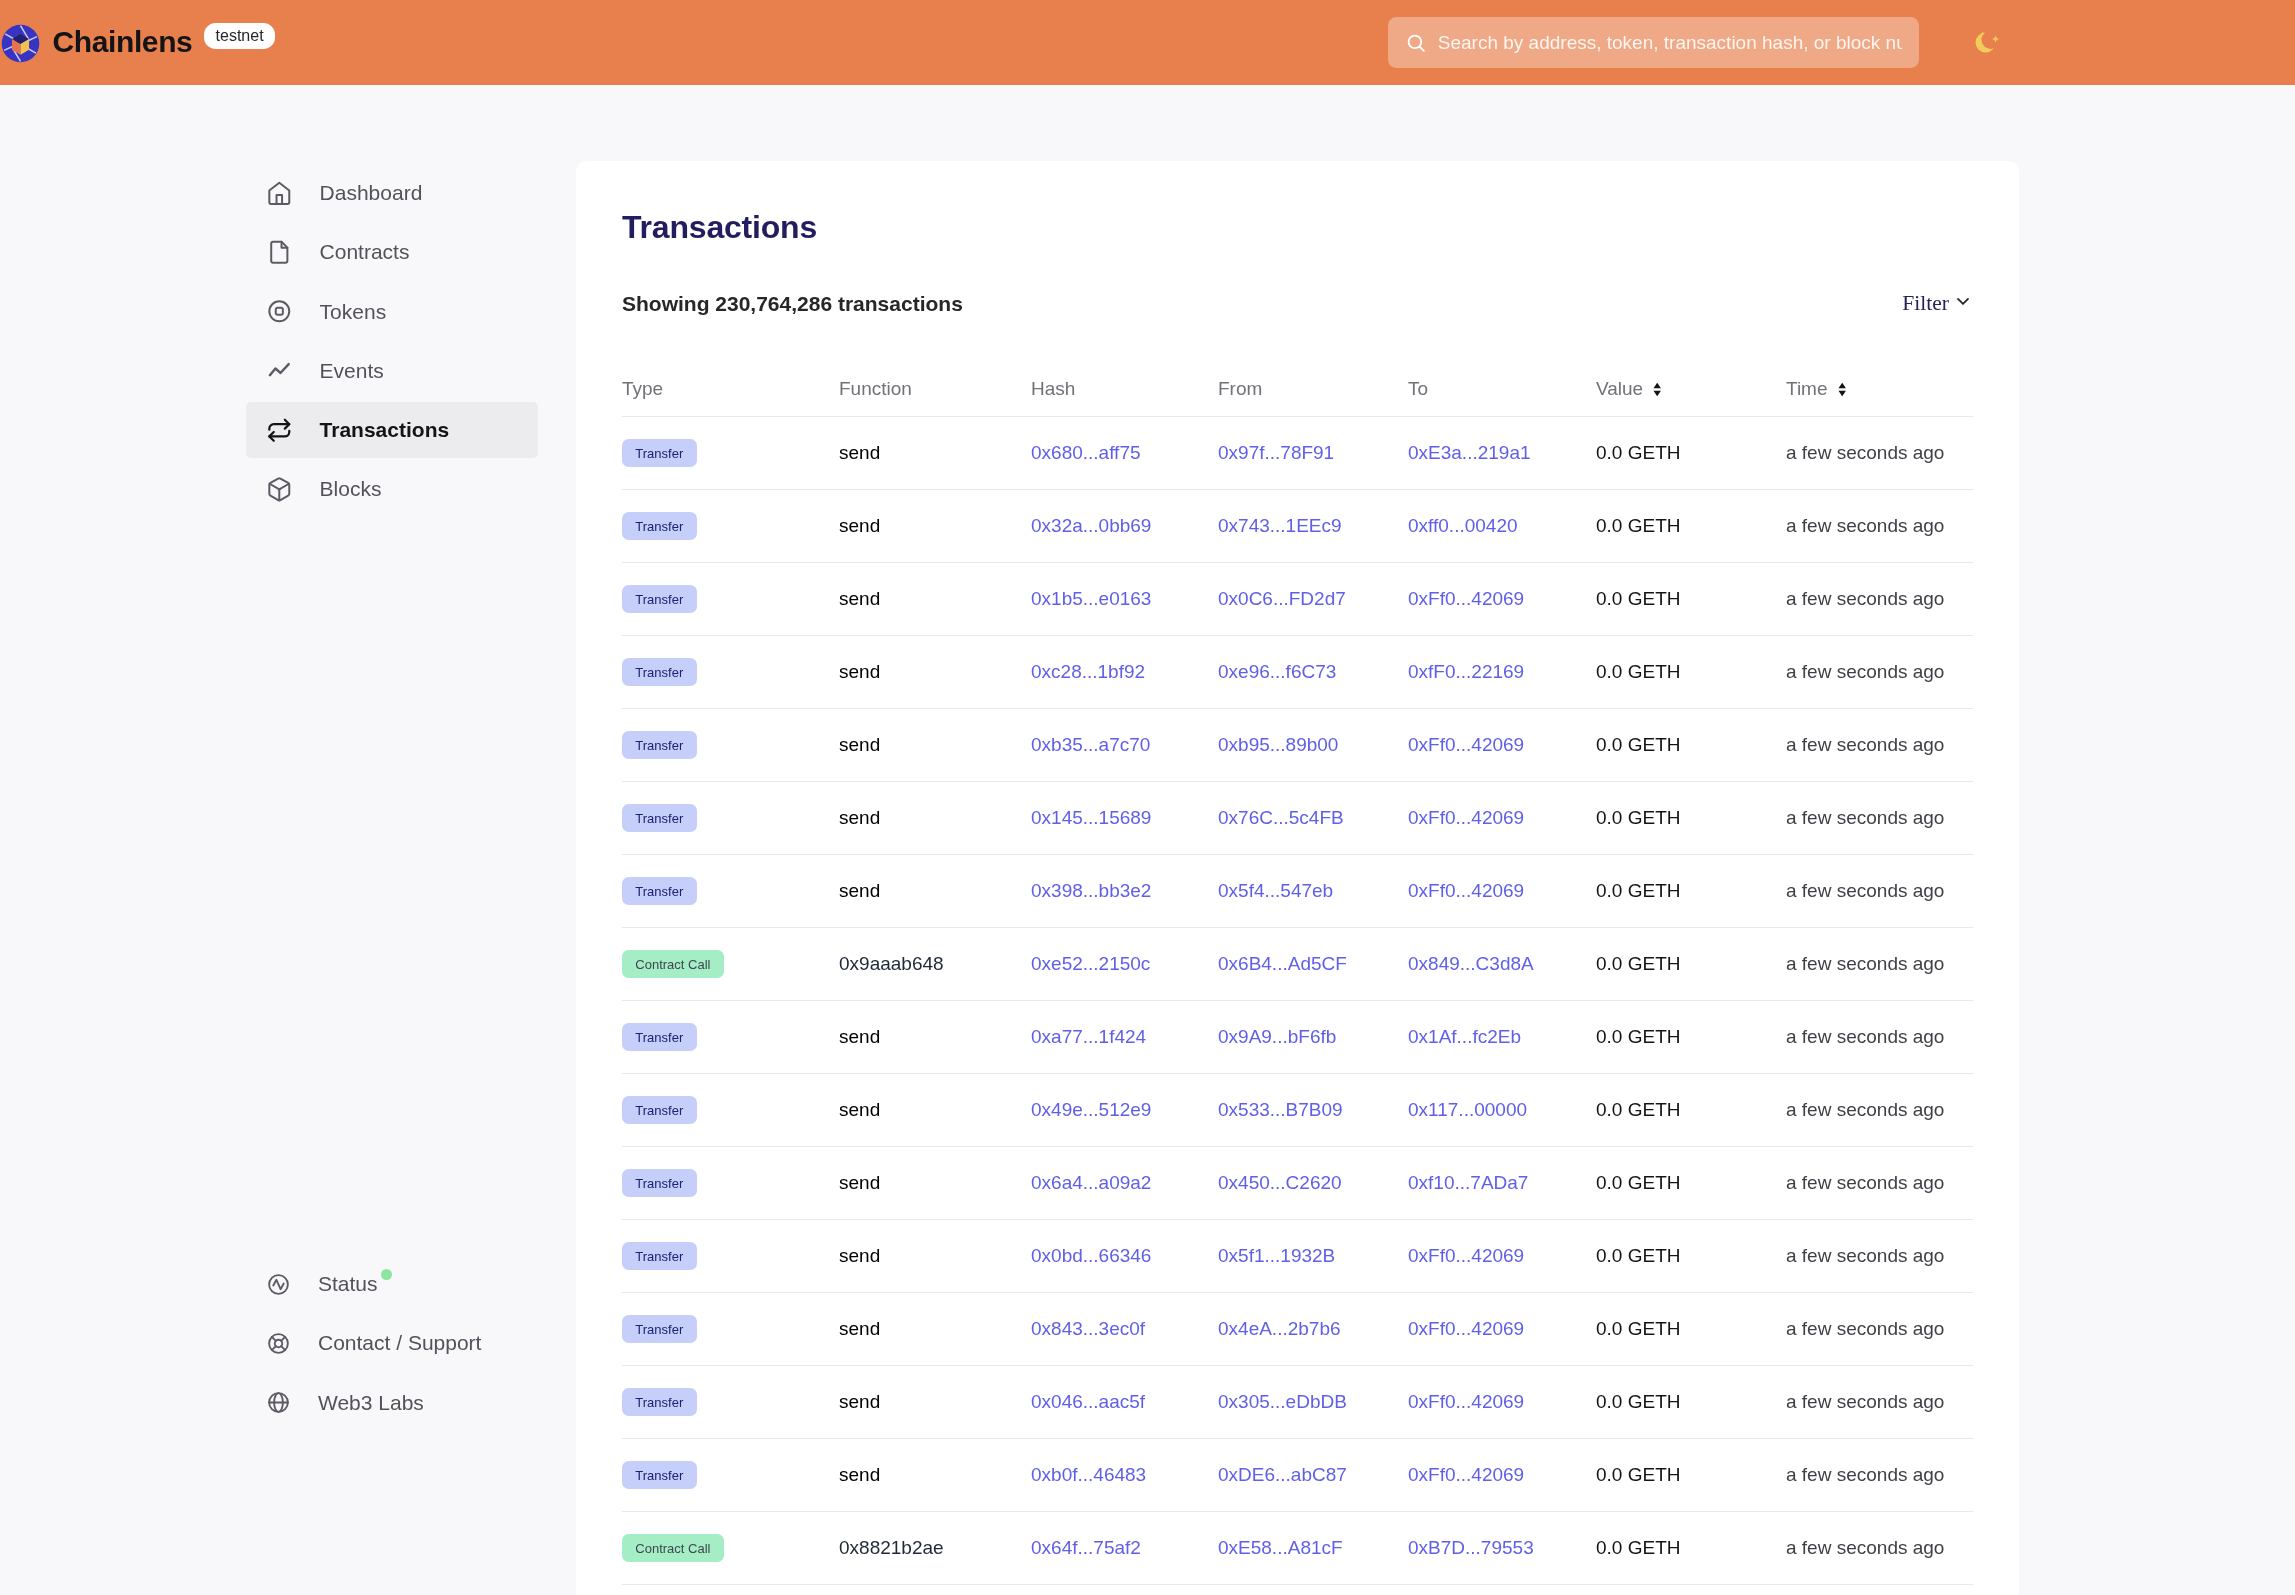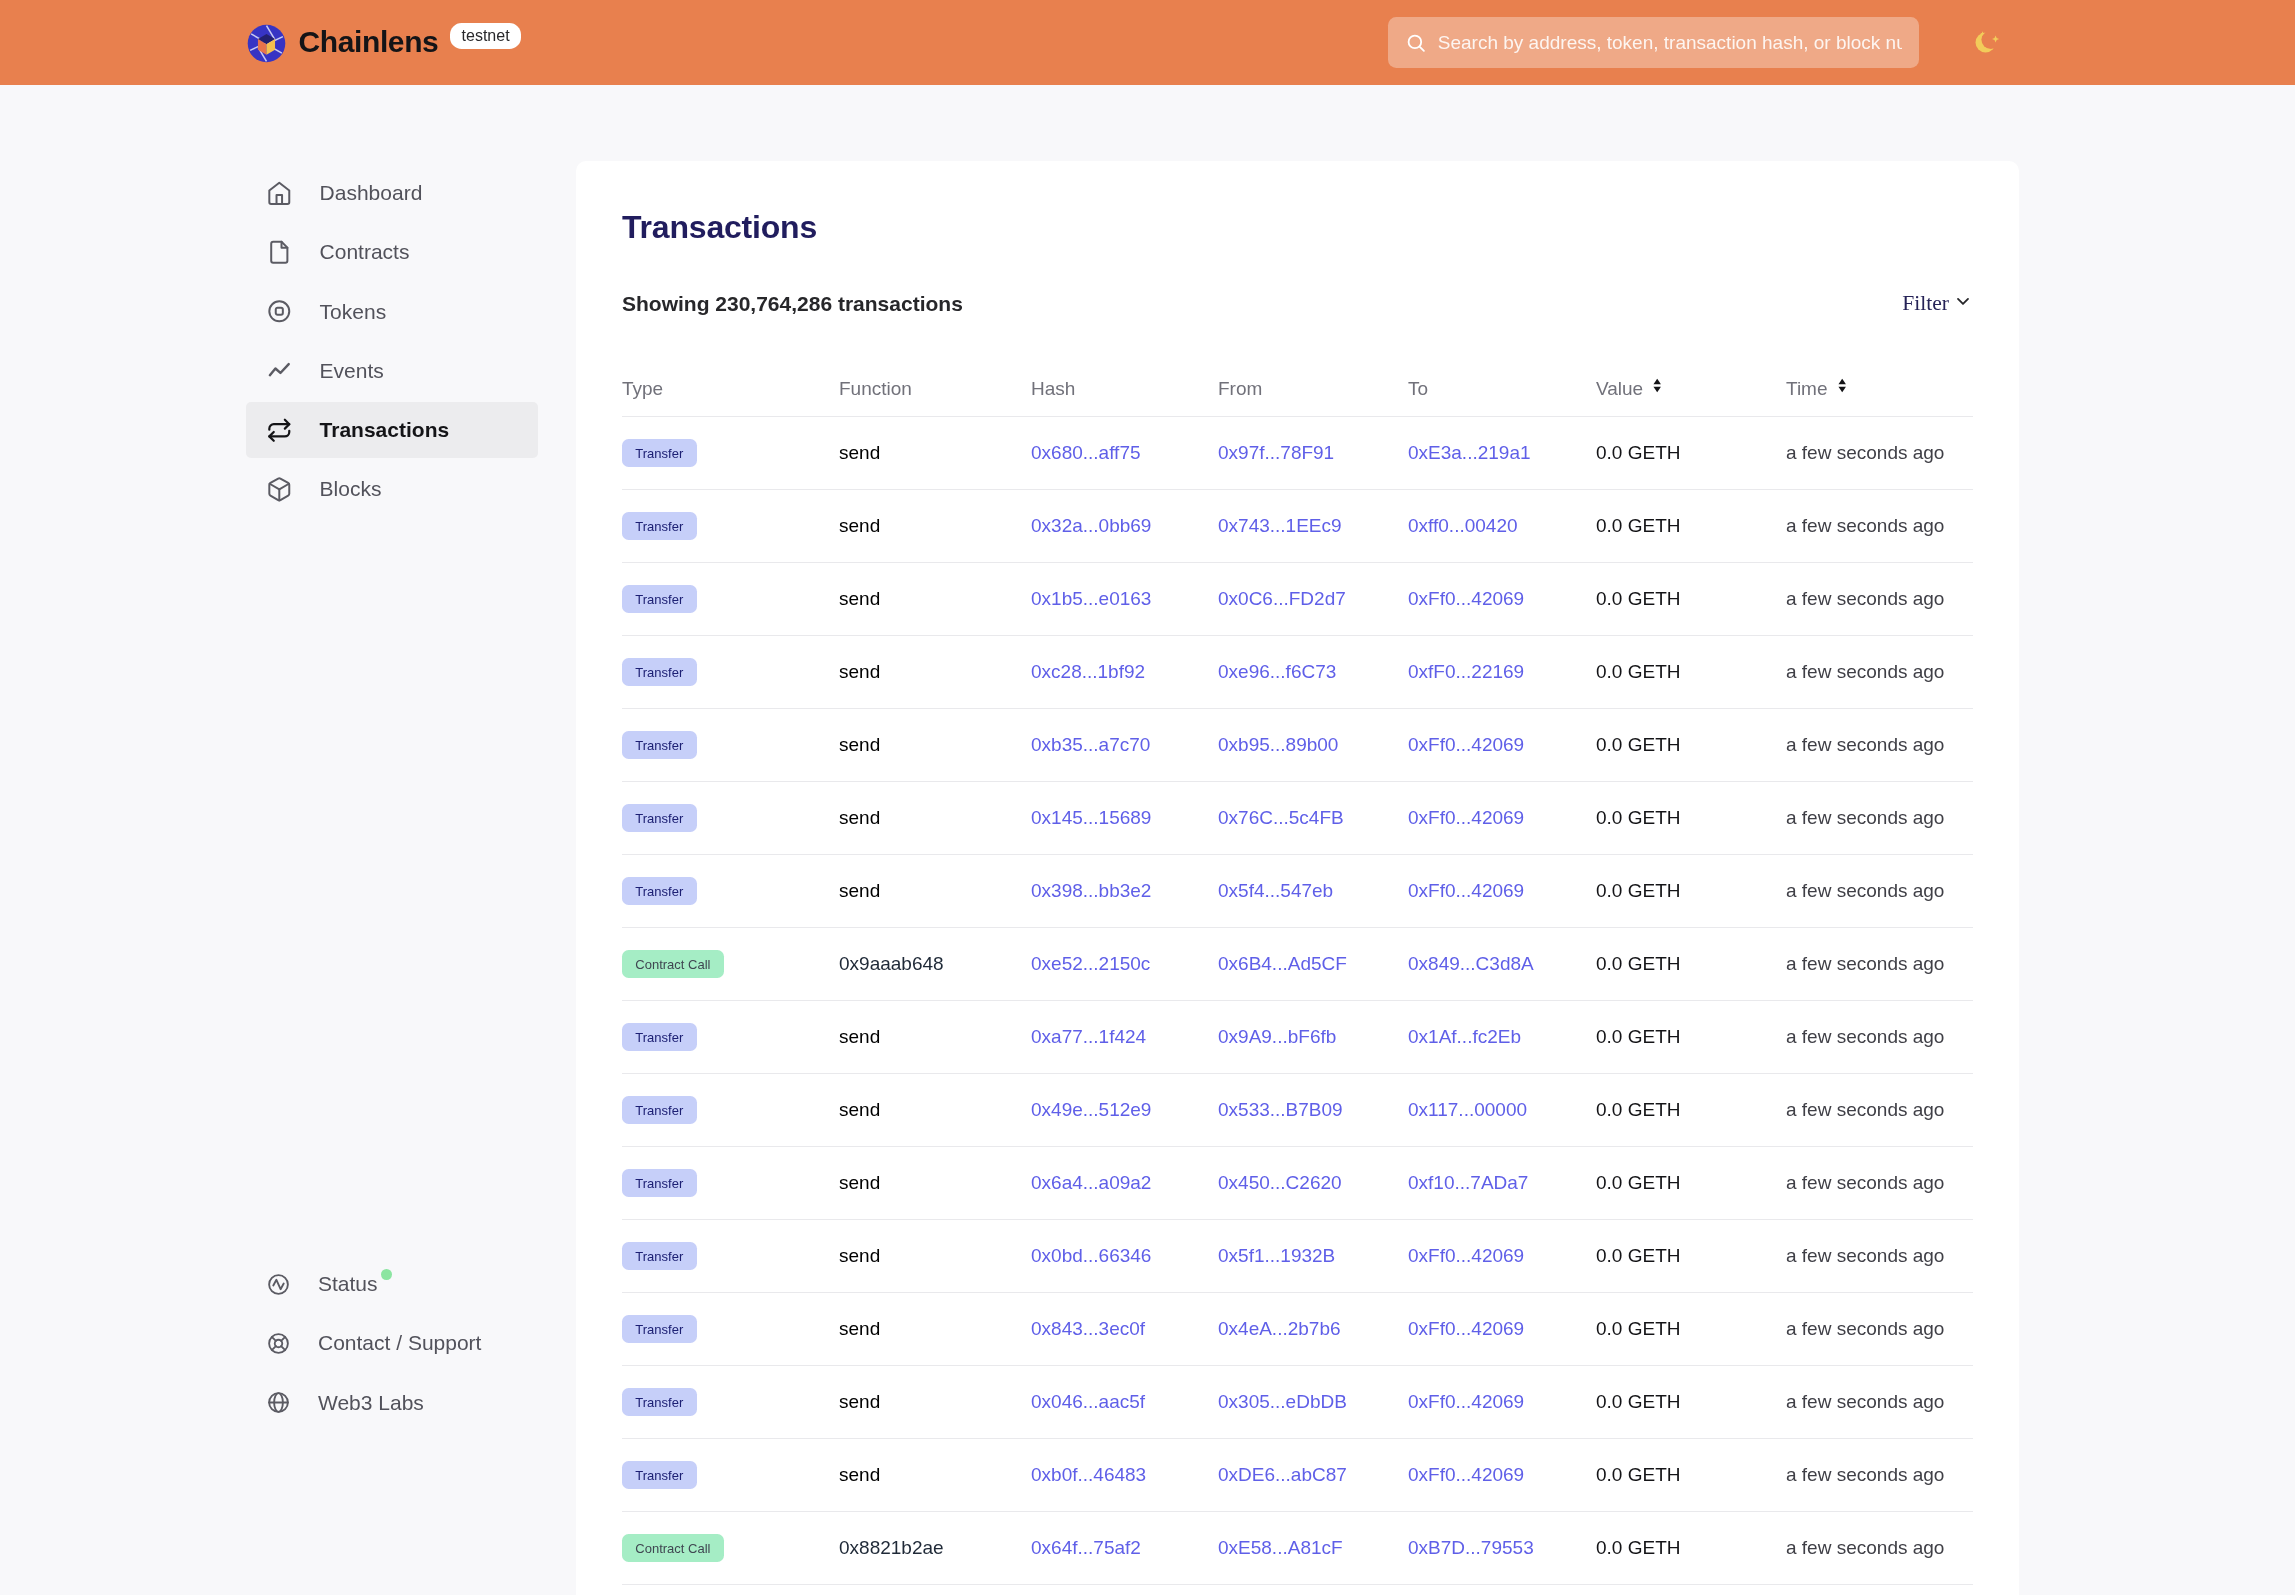--- a/index.html
+++ b/index.html
@@ -18,21 +18,20 @@
     font-family:"Liberation Sans","DejaVu Sans",sans-serif;
     background:#F8F8FA;
     color:#18181B;
   }
   
   .topbar{
     height:85px;
     background:var(--header-bg);
     display:flex;
     align-items:center;
-    padding-left:246px;
     padding-right:288px;
   }
   .brand{display:flex;align-items:flex-start;gap:11.6px;cursor:pointer;}
   .brand-logo{width:41px;height:41px;margin-top:1.7px;}
   .brand-name{
     font-size:30px;font-weight:700;letter-spacing:-0.4px;color:#141417;
     line-height:41px;
   }
   .env-badge{
     background:#FFFFFF;border-radius:11.6px;padding:4.1px 11.6px;
@@ -108,21 +107,21 @@
   .tbl{margin-top:46px;}
   .tbl-grid{
     display:grid;
     grid-template-columns:217px 192px 187px 190px 188px 190px 176px;
     align-items:center;
   }
   .tbl-head{
     height:55px;border-bottom:0.8px solid #E9E9EC;
     font-size:19px;color:#71717A;
   }
-  .th{display:flex;gap:8.3px;}
+  .th{display:flex;align-items:center;gap:8.3px;}
   .th .sort-icon{display:flex;cursor:pointer;}
   .tbl-row{
     height:73px;border-bottom:0.8px solid #E9E9EC;
     font-size:19px;
   }
   .badge{
     display:inline-block;padding:7.5px 13.3px;border-radius:6.6px;
     font-size:13px;line-height:1;
   }
   .badge.transfer{background:var(--transfer-badge-bg);color:var(--transfer-badge-text);}

